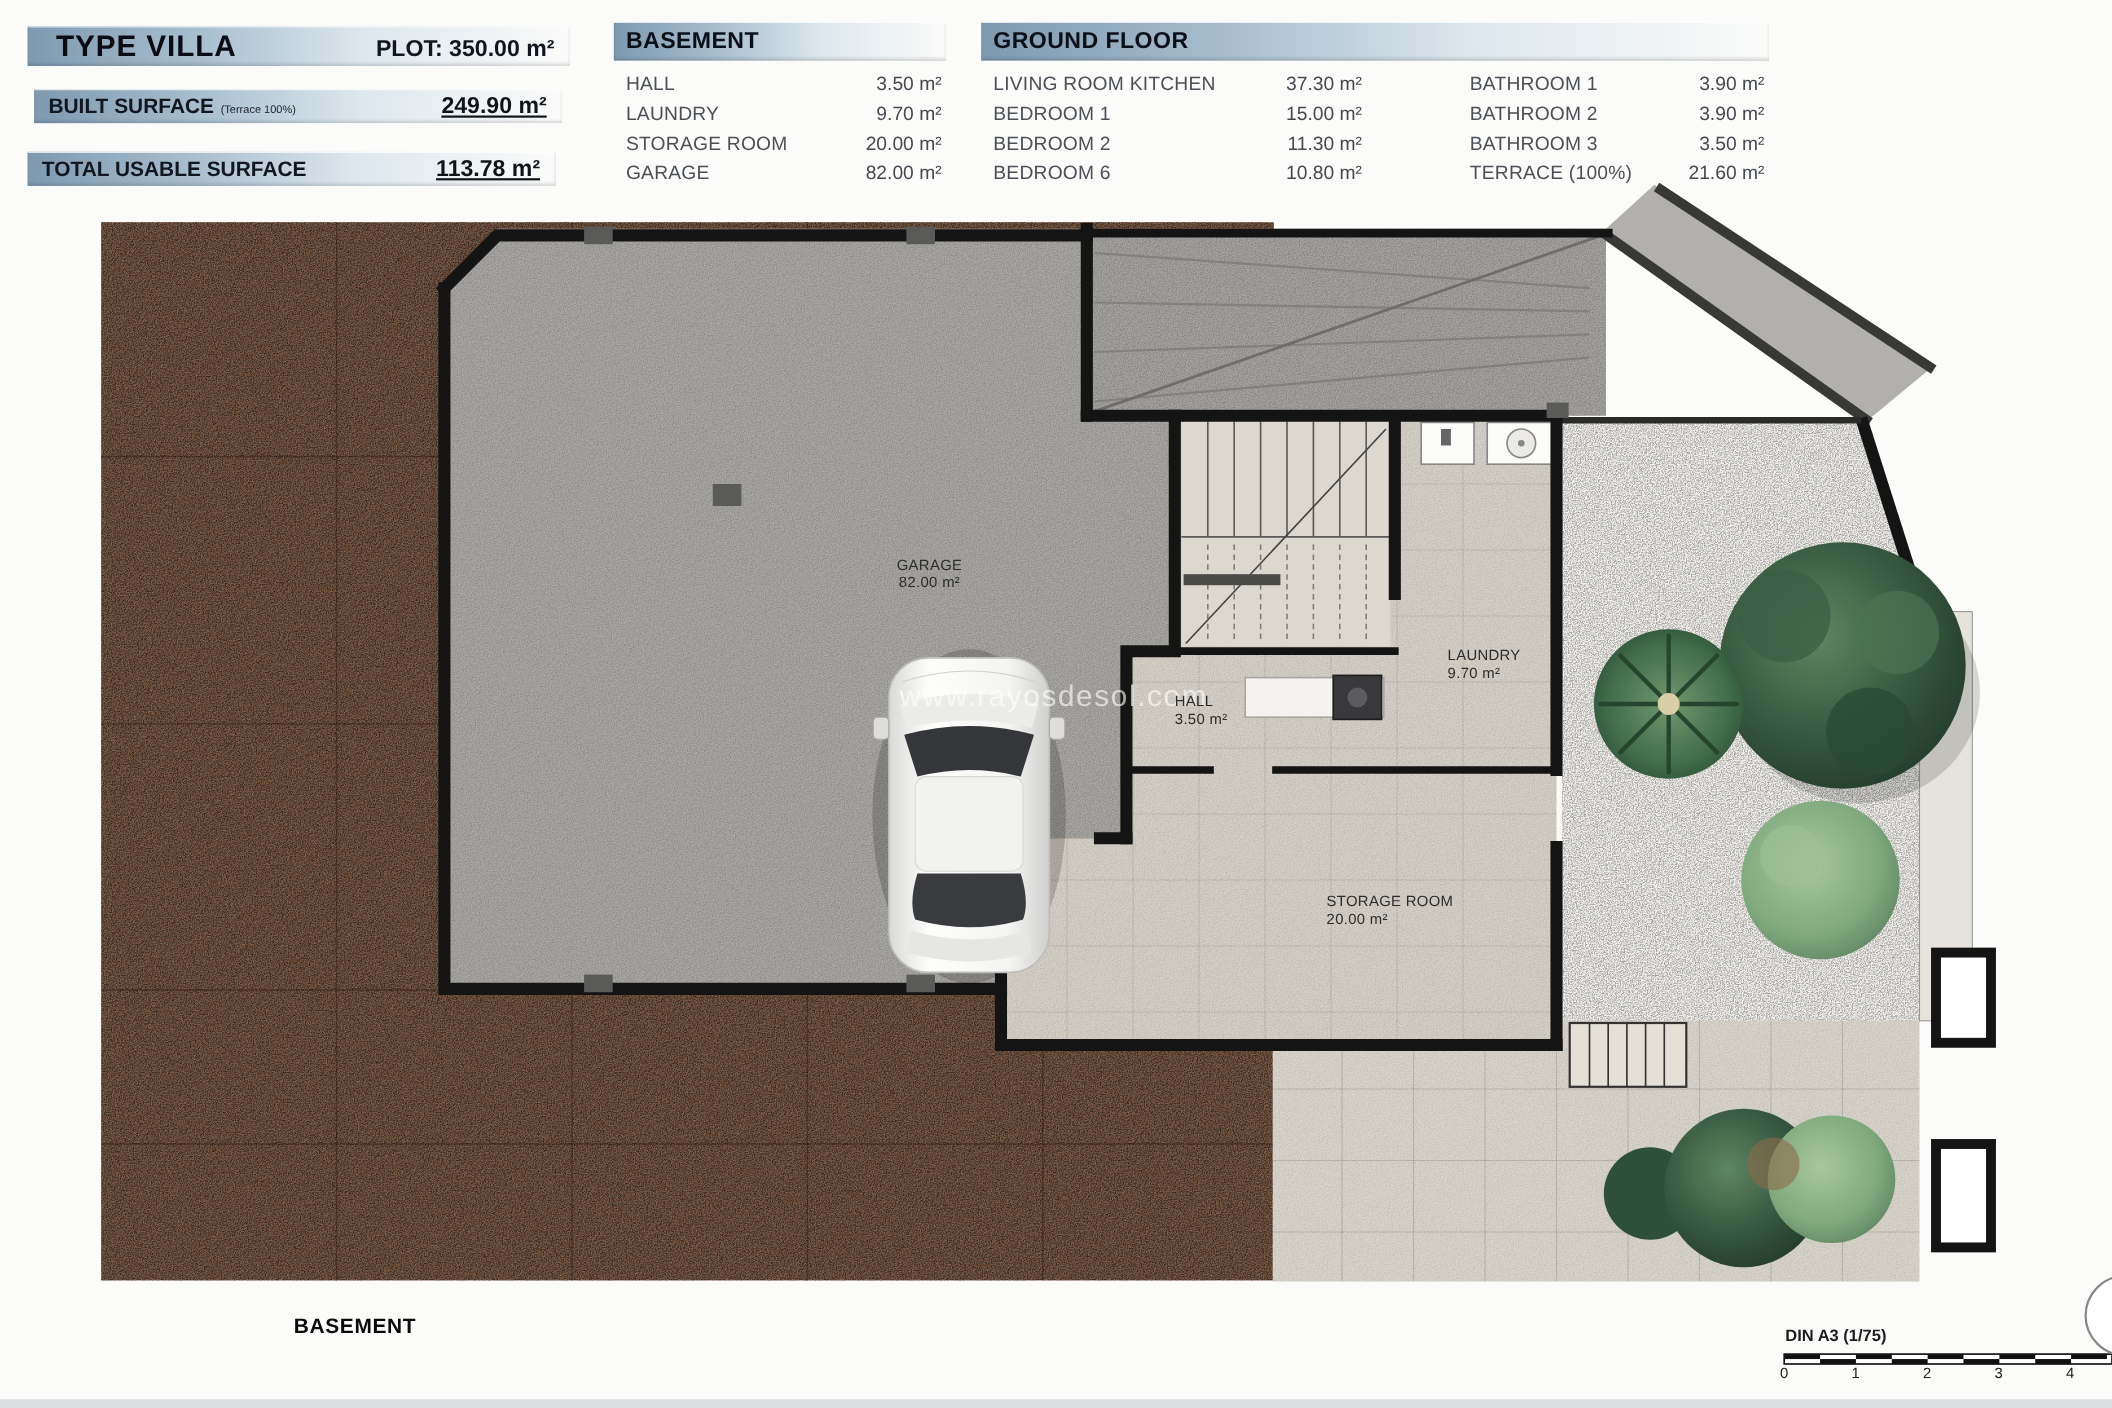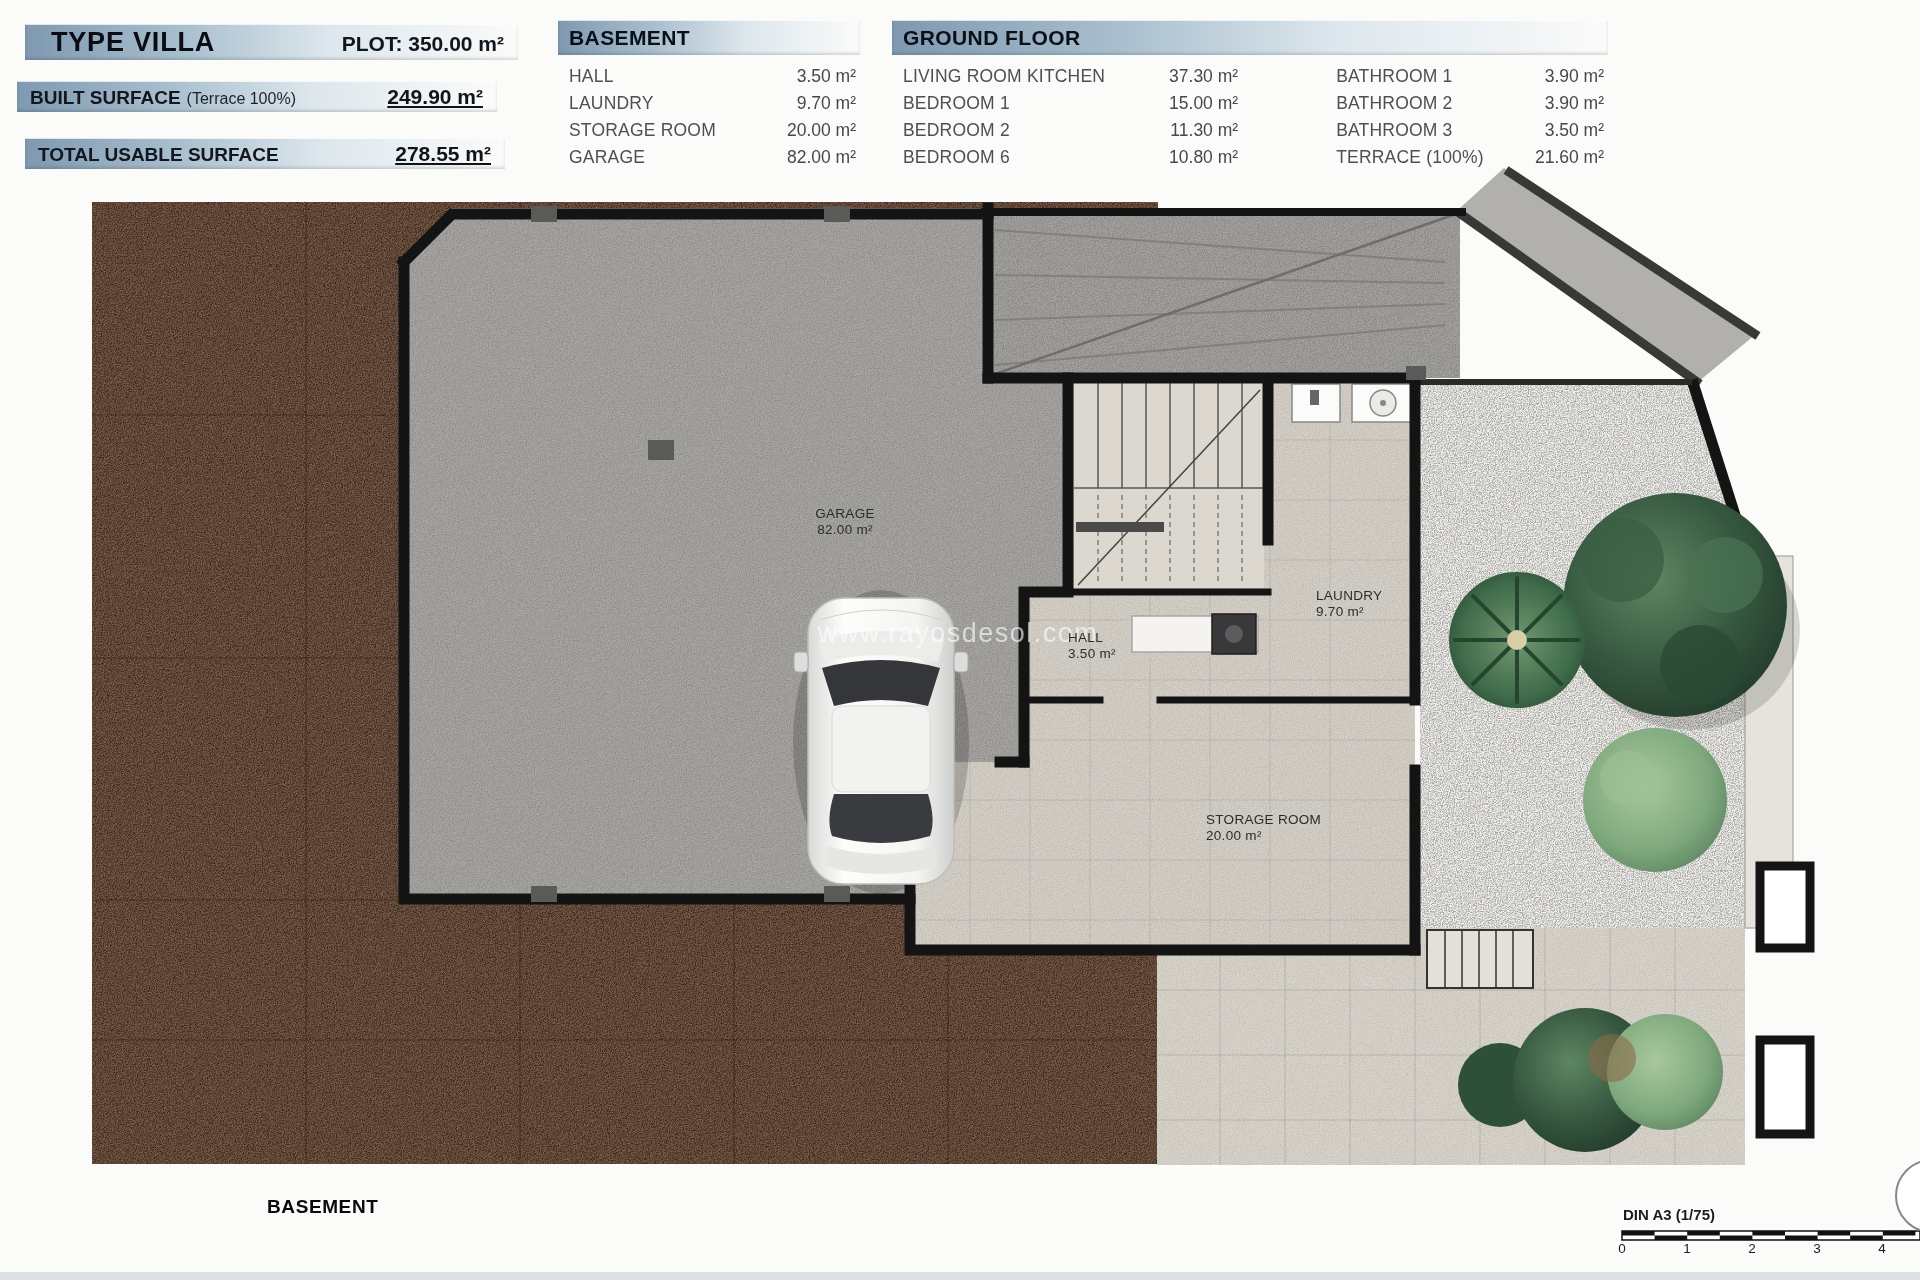--- a/index.html
+++ b/index.html
@@ -7,21 +7,21 @@
          font-family:"Liberation Sans",sans-serif;background:#fbfbfa;}
   svg{position:absolute;left:0;top:0;}
   
   .bar{position:absolute;display:flex;align-items:center;
        background:linear-gradient(90deg,#7e99b0 0%,#a9bfce 32%,#dde7ed 62%,rgba(255,255,255,0) 100%);
        box-shadow:inset 0 1px 0 rgba(255,255,255,.75), inset 0 -2px 3px rgba(0,0,0,.14);}
   .bar .pad{padding-left:13px;display:flex;align-items:baseline;width:100%;}
   .t-big{font-size:27px;font-weight:700;letter-spacing:.8px;color:#0a0b13;}
   .t-plot{font-size:21px;font-weight:700;color:#11151d;margin-left:auto;padding-right:14px;}
   .t-lab{font-size:19px;font-weight:700;color:#12161e;}
-  .t-note{font-size:16px;font-weight:400;color:#1d2128;margin-left:6px;}
+  .t-note{font-size:10px;font-weight:400;color:#1d2128;margin-left:6px;}
   .t-val{font-size:21px;font-weight:700;color:#101419;margin-left:auto;padding-right:14px;text-decoration:underline;}
   
   .tbl{position:absolute;}
   .tbl .bar2{position:relative;height:35px;display:flex;align-items:center;
        background:linear-gradient(90deg,#7e99b0 0%,#a9bfce 32%,#dde7ed 62%,rgba(255,255,255,0) 100%);
        box-shadow:inset 0 1px 0 rgba(255,255,255,.75), inset 0 -2px 3px rgba(0,0,0,.14);}
   .tbl .bar2 span{font-size:21px;font-weight:700;letter-spacing:.4px;color:#0b0f18;padding-left:11px;}
   .rows{margin-top:8px;}
   .row{display:flex;justify-content:space-between;align-items:center;height:27px;
        font-size:17.5px;color:#4c5056;}
@@ -299,31 +299,31 @@
       <circle cx="1932" cy="1196" r="36" fill="#fff" stroke="#888" stroke-width="2"></circle>
     </g>
   </svg>
 
   <div class="bar" style="left:25px;top:24px;width:480px;height:36px;padding-left:13px;">
     <div class="pad">
       <span class="t-big">TYPE VILLA</span>
       <span class="t-plot">PLOT: 350.00 m²</span>
     </div>
   </div>
-  <div class="bar" style="left:17px;top:81px;width:480px;height:31px;">
+  <div class="bar" style="left:31px;top:81px;width:480px;height:31px;">
     <div class="pad">
       <span class="t-lab">BUILT SURFACE</span>
       <span class="t-note">(Terrace 100%)</span>
       <span class="t-val">249.90 m²</span>
     </div>
   </div>
   <div class="bar" style="left:25px;top:138px;width:480px;height:31px;">
     <div class="pad">
       <span class="t-lab">TOTAL USABLE SURFACE</span>
-      <span class="t-val">278.55 m²</span>
+      <span class="t-val">113.78 m²</span>
     </div>
   </div>
 
   <div class="tbl" style="left:558px;top:20px;width:302px;">
     <div class="bar2">
         <span>BASEMENT</span>
       </div>
     <div class="rows">
       <div class="row">
           <span class="lbl">HALL</span>

